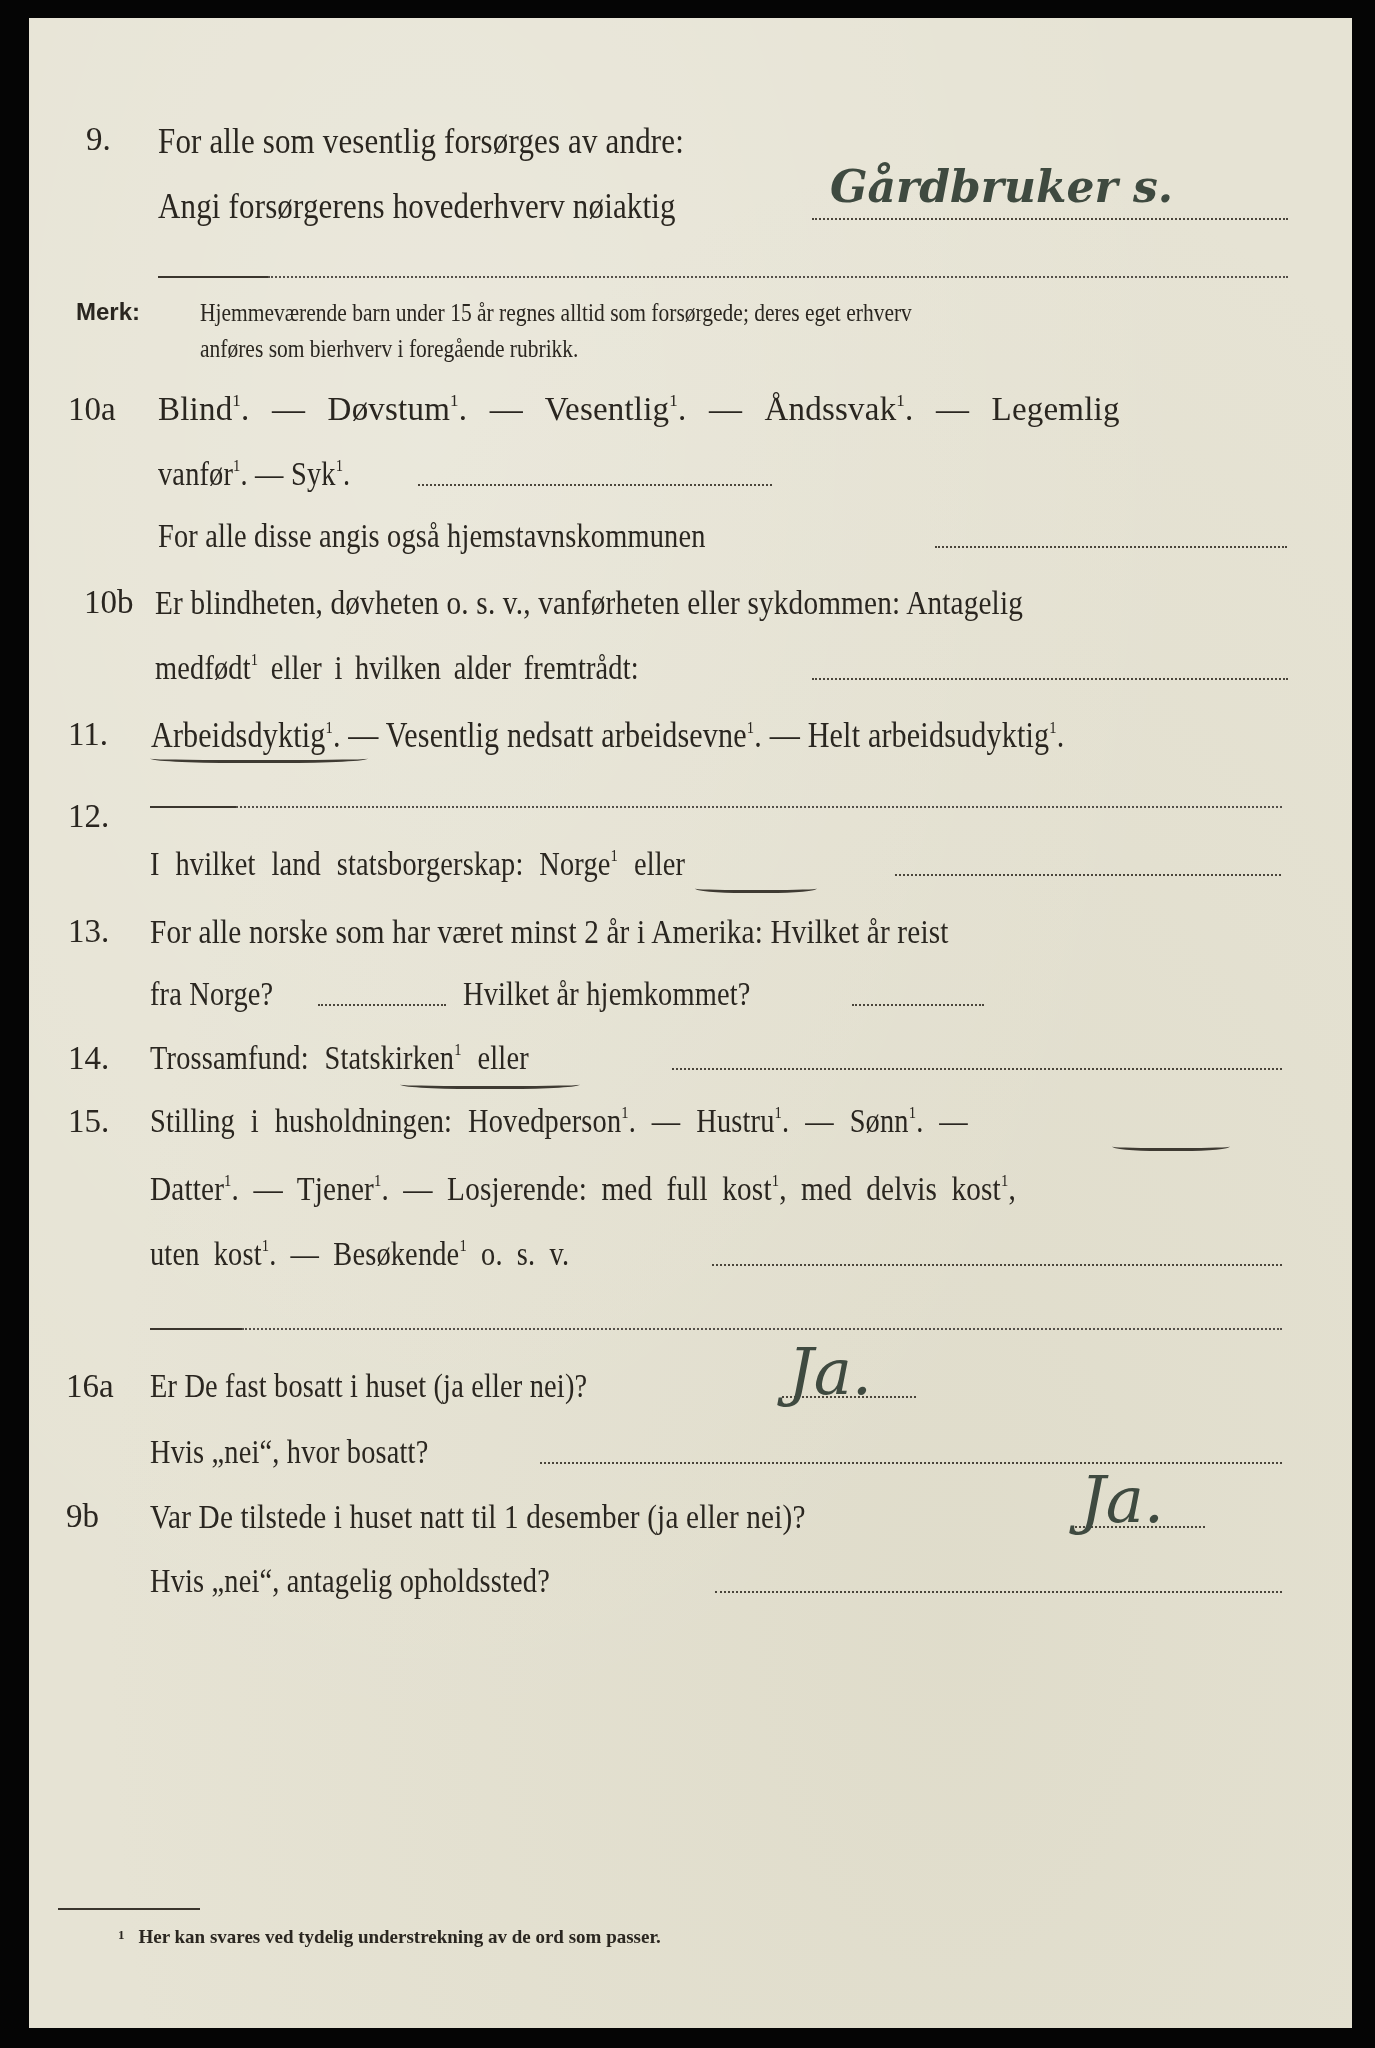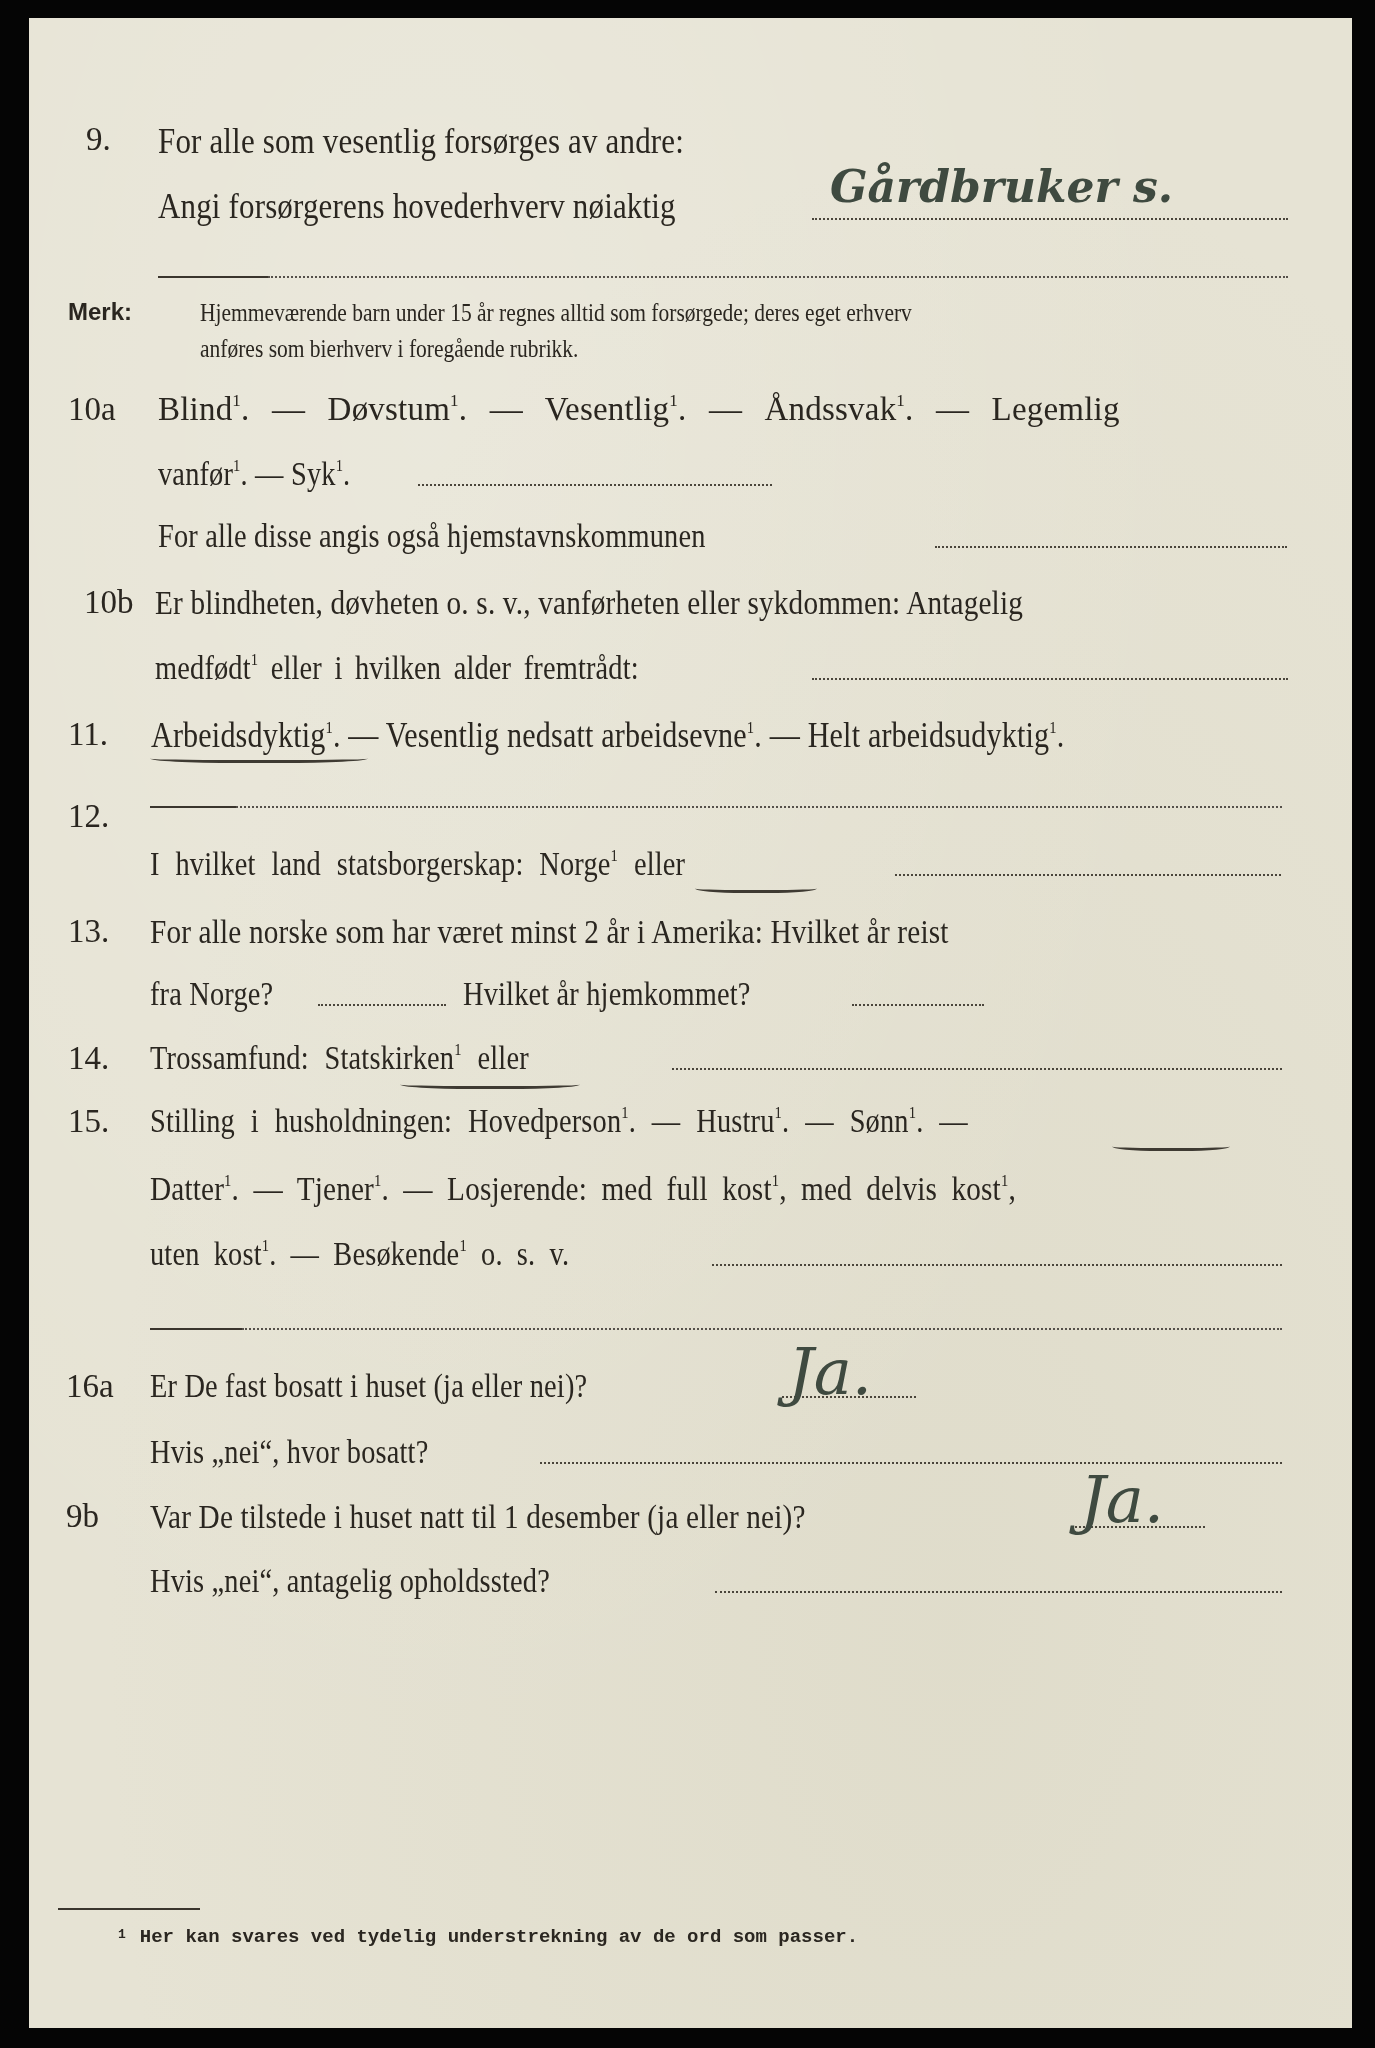--- a/index.html
+++ b/index.html
@@ -30,23 +30,23 @@
   }
   .solid { position: absolute; height: 0; border-bottom: 2px solid #3a352d; }
   .uwave {
     position: absolute; height: 8px;
     border-bottom: 3px solid #3e3a32; border-radius: 0 0 40% 40%;
   }
   .hand {
     position: absolute; font-family: "DejaVu Serif", serif; font-style: italic;
     color: #3f4a40; font-size: 54px; line-height: 1;
   }
-  .merk { position: absolute; font-family: "Liberation Sans", sans-serif; font-weight: bold; font-size: 24px; }
+  .merk { position: absolute; font-family: "Liberation Sans", sans-serif; font-weight: bold; font-size: 24px; margin-left: 8px; }
   .small { position: absolute; font-size: 25px; line-height: 1; white-space: nowrap; }
-  .foot { position: absolute; font-family: Liberation Mono, monospace; font-weight: bold; font-size: 19px; white-space: nowrap; }
+  .foot { position: absolute; font-family: Liberation Serif, serif; font-weight: bold; font-size: 19px; white-space: nowrap; }
 </style>
 </head>
 <body>
 
 <div class="paper"></div>
 
 <div class="num" style="left:86px;top:123px;">9.</div>
 <div class="line cond" style="left:158px;top:123px;font-size:36px;">For alle som vesentlig forsørges av andre:</div>
 <div class="line cond" style="left:158px;top:188px;font-size:36px;">Angi forsørgerens hovederhverv nøiaktig</div>
 <div class="dots" style="left:812px;top:218px;width:476px;"></div>

